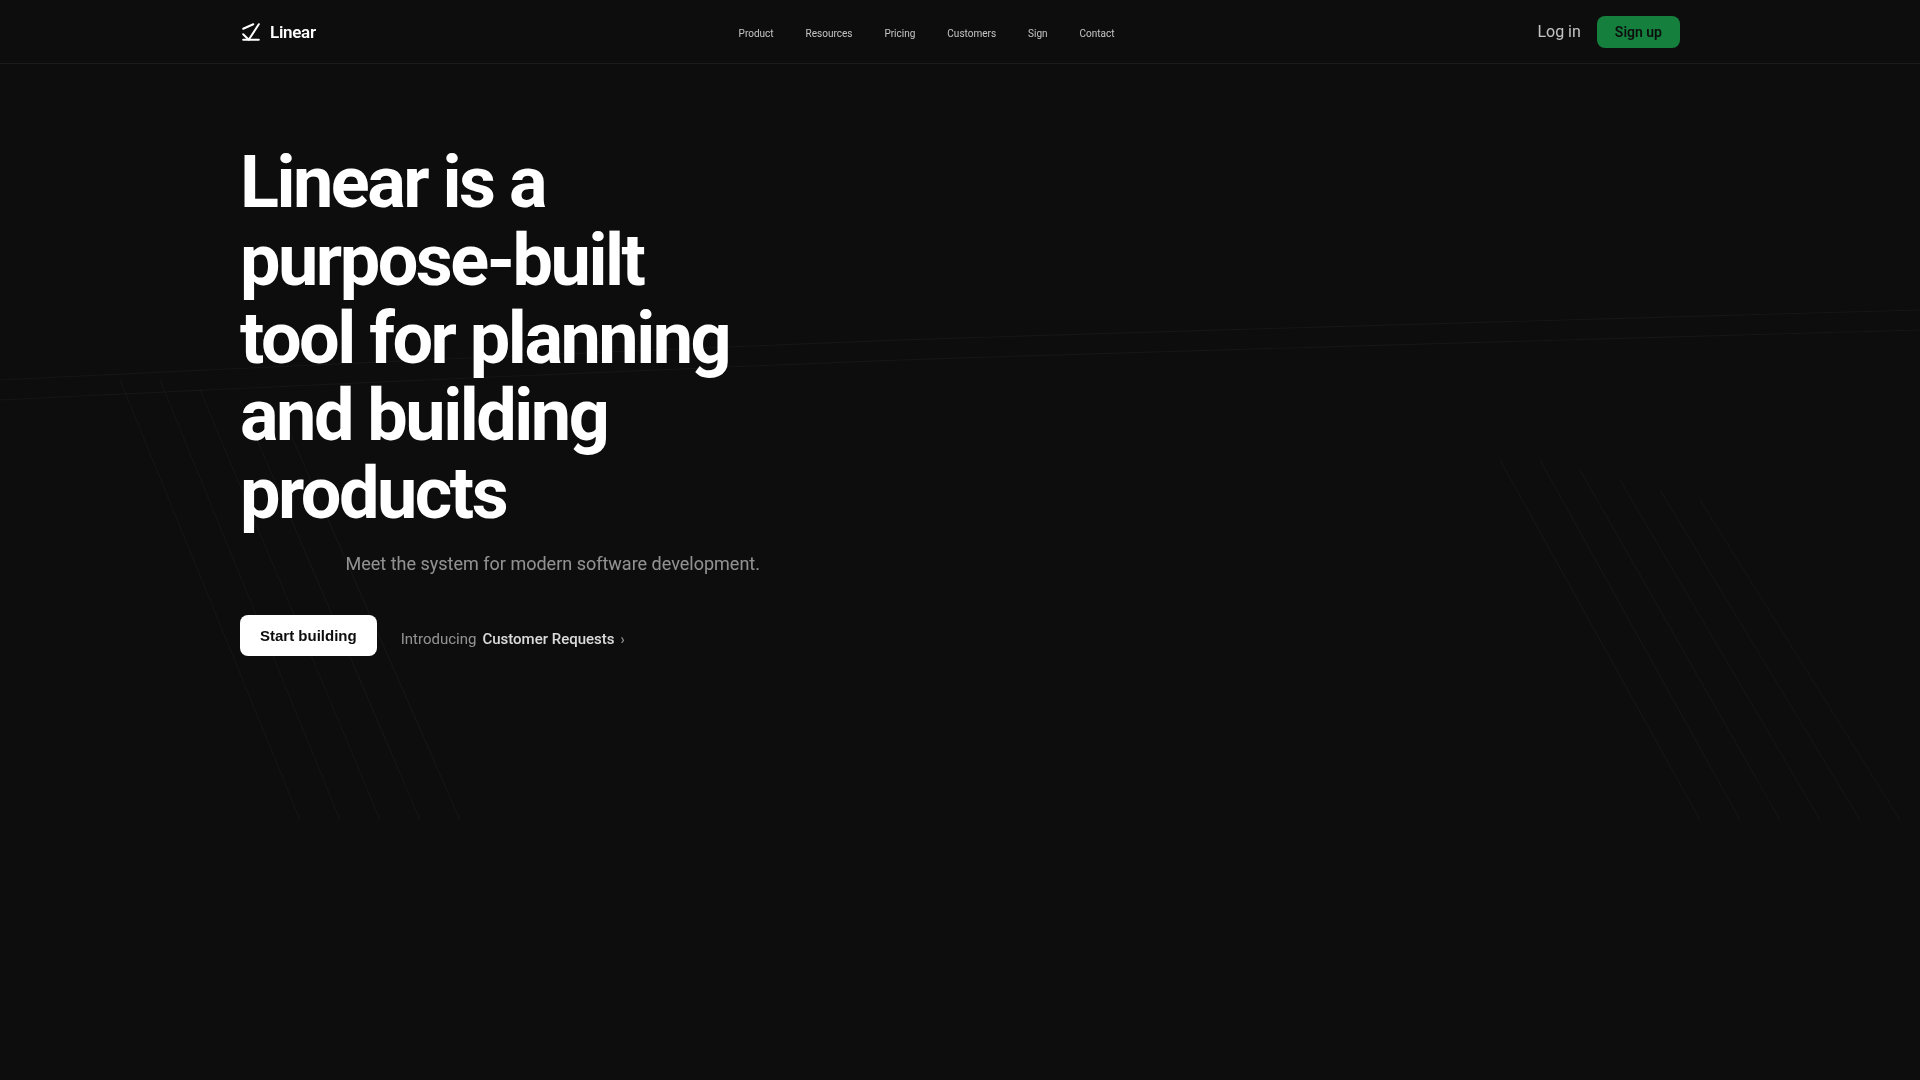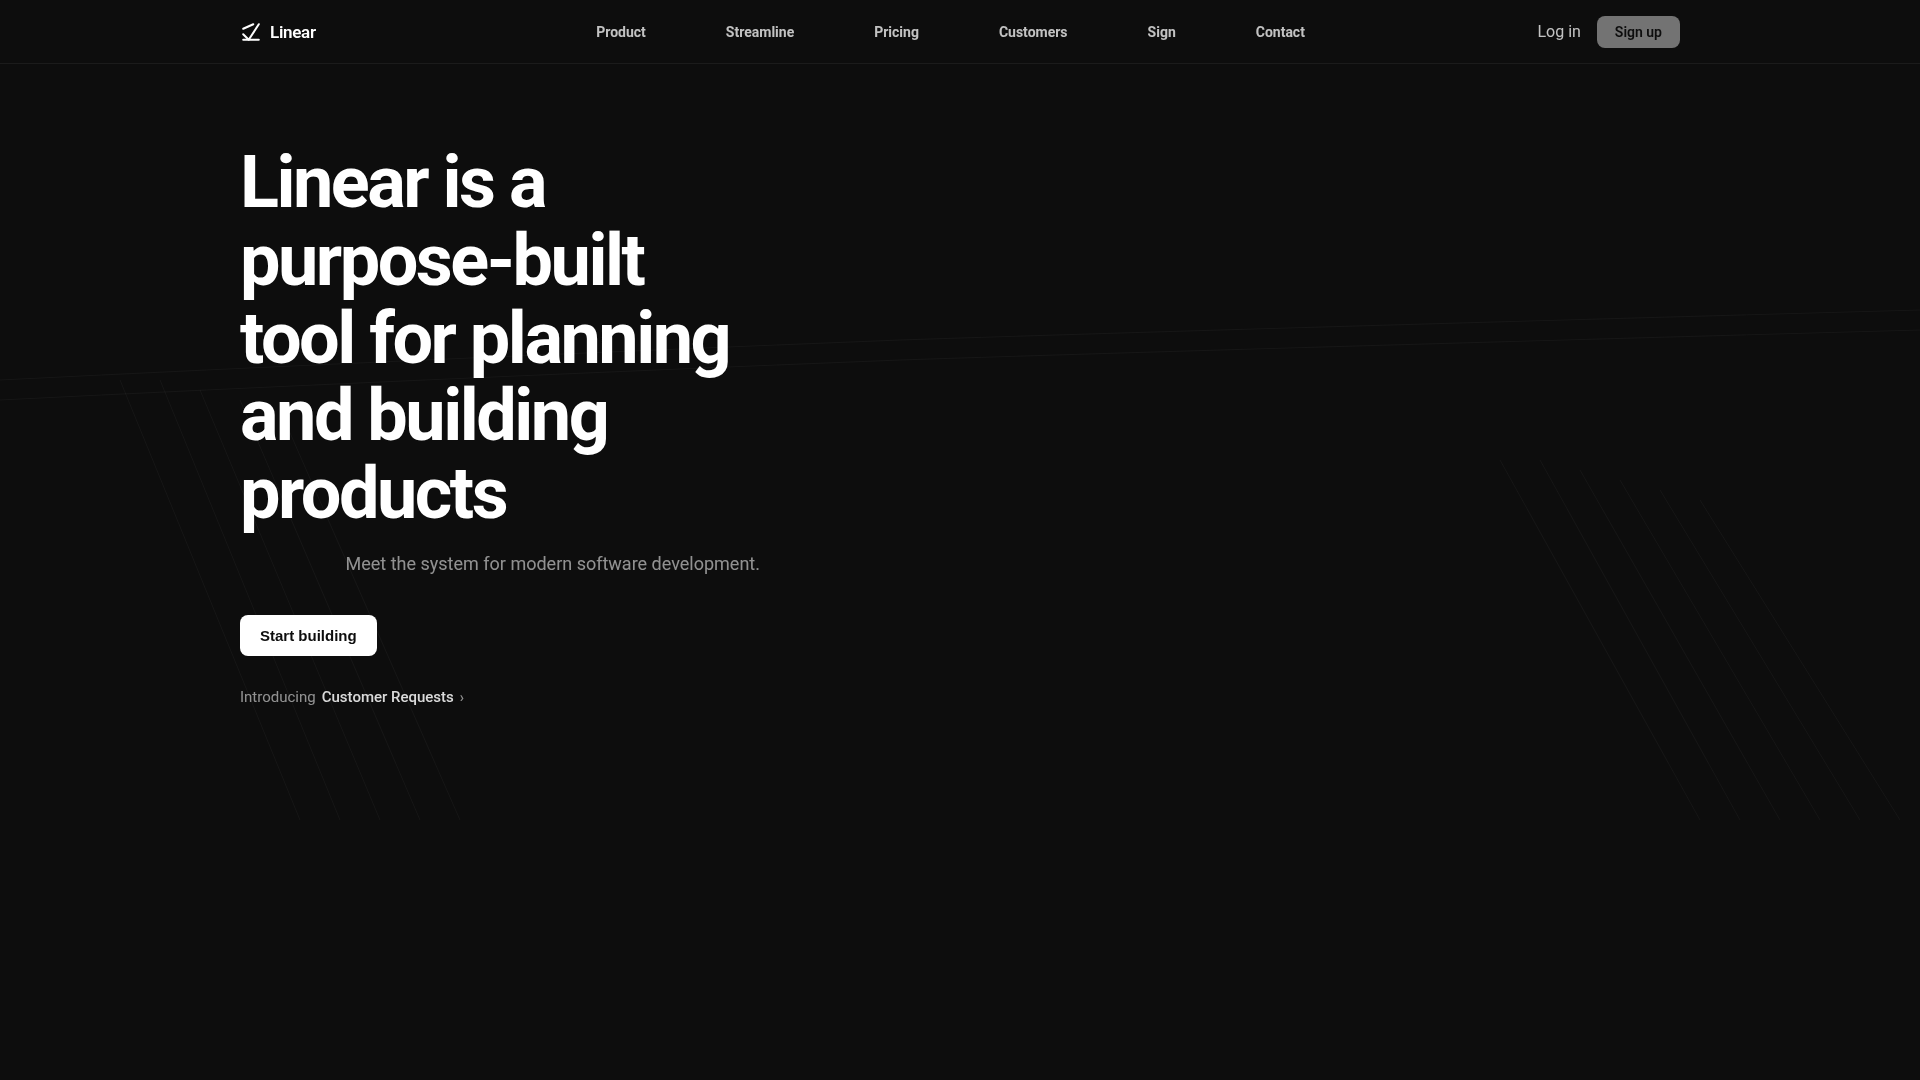--- a/index.html
+++ b/index.html
@@ -64,41 +64,40 @@
     .nav-links {
       display: flex;
       align-items: center;
       gap: 32px;
       list-style: none;
     }
 
     .nav-links a {
       color: rgba(255,255,255,0.75);
       text-decoration: none;
-      font-size: 14px;
-      font-weight: 700;
+      font-size: 10px;
+      font-weight: 400;
       transition: color 0.15s;
-      margin-left: 48px;
     }
 
     .nav-actions {
       display: flex;
       align-items: center;
       gap: 16px;
     }
 
     .nav-login {
       color: rgba(255,255,255,0.75);
       text-decoration: none;
       font-size: 16px;
       font-weight: 400;
     }
 
     .nav-signup {
-      background: #737373;
+      background: #15803d;
       color: #0d0d0d;
       border: none;
       border-radius: 8px;
       padding: 8px 18px;
       font-size: 14px;
       font-weight: 600;
       cursor: pointer;
       text-decoration: none;
       display: inline-block;
     }
@@ -124,23 +123,22 @@
       font-size: 18px;
       line-height: 1.6;
       color: rgba(255,255,255,0.55);
       margin-bottom: 36px;
       max-width: 580px;
       text-align: right;
     }
 
     .hero-actions {
       display: flex;
-      align-items: flex-start;
+      align-items: center;
       gap: 24px;
-      flex-direction: column;
     }
 
     .btn-start-building {
       background: #ffffff;
       color: #0d0d0d;
       border: none;
       border-radius: 8px;
       padding: 12px 20px;
       font-size: 15px;
       font-weight: 600;
@@ -201,21 +199,21 @@
     <svg class="nav-logo-icon" viewBox="0 0 24 24" fill="none" xmlns="http://www.w3.org/2000/svg">
       <path d="M3.5 14.5L9.5 20.5L20.5 3.5" stroke="white" stroke-width="2.2" stroke-linecap="round" stroke-linejoin="round"></path>
       <path d="M3.5 8.5L14.5 3.5" stroke="white" stroke-width="2.2" stroke-linecap="round"></path>
       <path d="M3.5 20.5L20.5 20.5" stroke="white" stroke-width="2.2" stroke-linecap="round"></path>
     </svg>
     <span class="nav-logo-text">Linear</span>
   </a>
 
   <ul class="nav-links">
     <li><a href="#">Product</a></li>
-    <li><a href="#">Streamline</a></li>
+    <li><a href="#">Resources</a></li>
     <li><a href="#">Pricing</a></li>
     <li><a href="#">Customers</a></li>
     <li><a href="#">Sign</a></li>
     <li><a href="#">Contact</a></li>
   </ul>
 
   <div class="nav-actions">
     <a href="#" class="nav-login">Log in</a>
     <a href="#" class="nav-signup">Sign up</a>
   </div>

